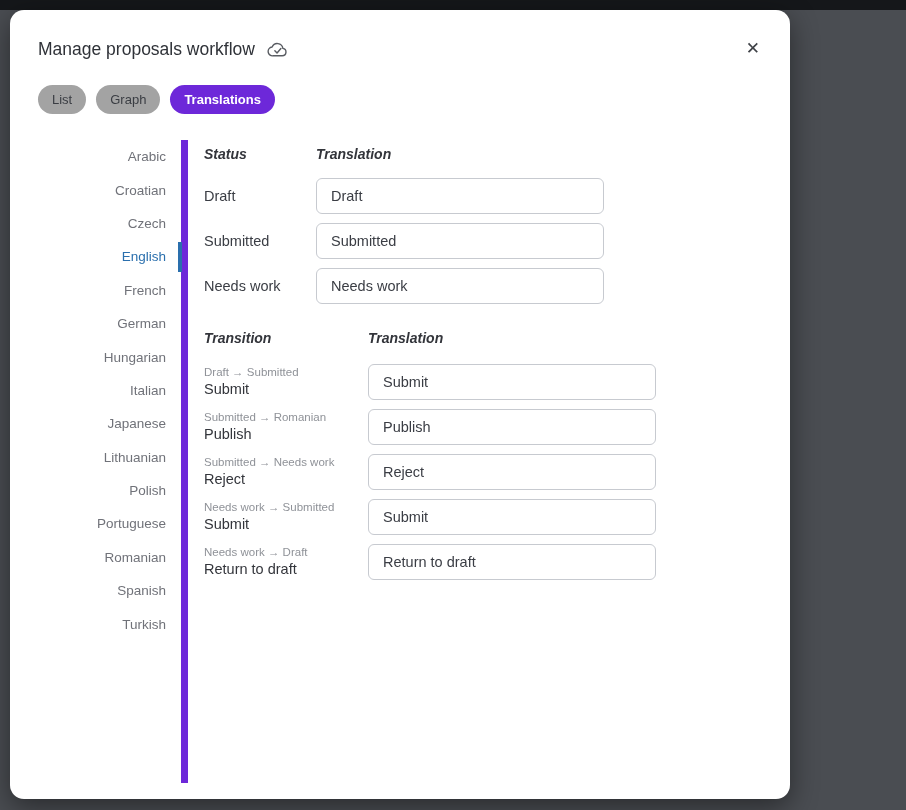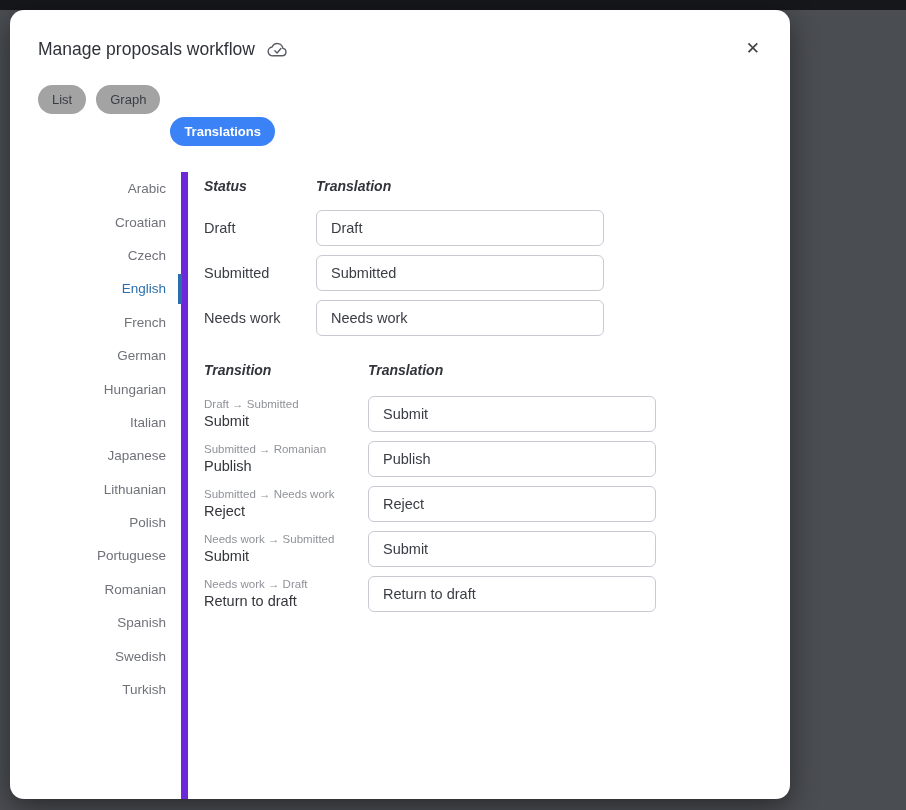--- a/index.html
+++ b/index.html
@@ -42,21 +42,21 @@
     font-family:"Liberation Sans", sans-serif;
   }
 
   .tabs { display:flex; gap:10px; margin:24px 0 0 28px; }
   .tab {
     height:29px; border:none; border-radius:15px; cursor:pointer;
     background:#a3a3a3; color:#3a3d43; font-size:13px; padding:0 14px;
     display:flex; align-items:center;
     font-family:"Liberation Sans", sans-serif;
   }
-  .tab.active { background:#3b82f6; color:#ffffff; font-weight:700;margin-top:32px; }
+  .tab.active { background:#6d28d9; color:#ffffff; font-weight:700; }
 
   .modal-body { display:flex; margin-top:26px; }
 
   .lang-col {
     width:178px; min-width:178px; height:643px;
     border-right:7px solid #6d28d9;
   }
   .lang-item {
     position:relative; height:33.4px;
     display:flex; align-items:center; justify-content:flex-end;
@@ -157,21 +157,20 @@
         <div class="lang-item">Lithuanian</div>
 
         <div class="lang-item">Polish</div>
 
         <div class="lang-item">Portuguese</div>
 
         <div class="lang-item">Romanian</div>
 
         <div class="lang-item">Spanish</div>
 
-        <div class="lang-item">Swedish</div>
 
         <div class="lang-item">Turkish</div>
 
     </div>
 
     <div class="content-col">
 
       <div class="status-section">
         <div class="sec-headers status-headers">
           <div class="c1">Status</div>

